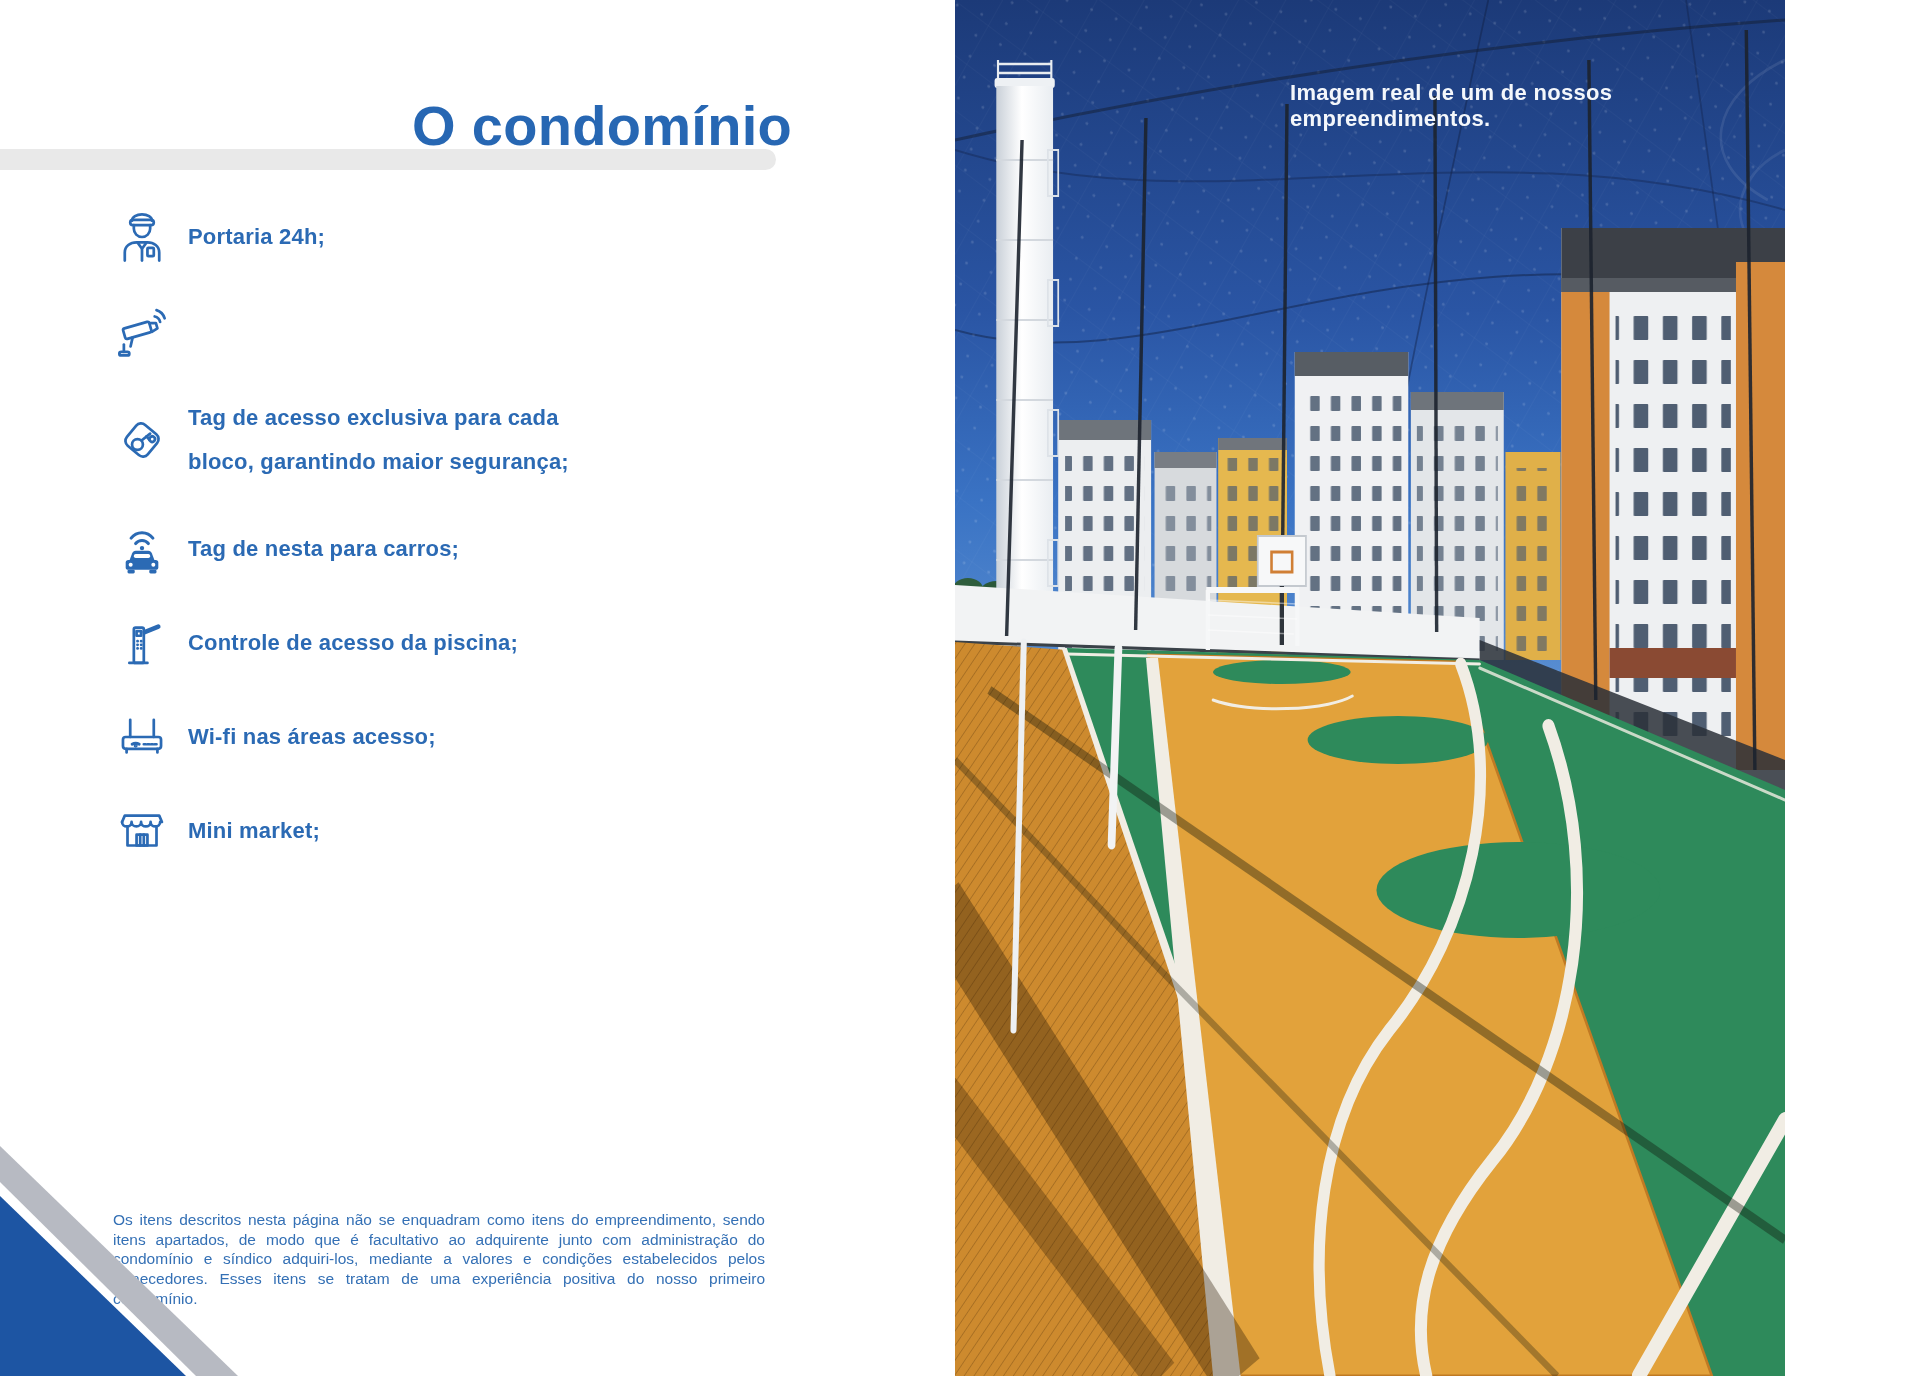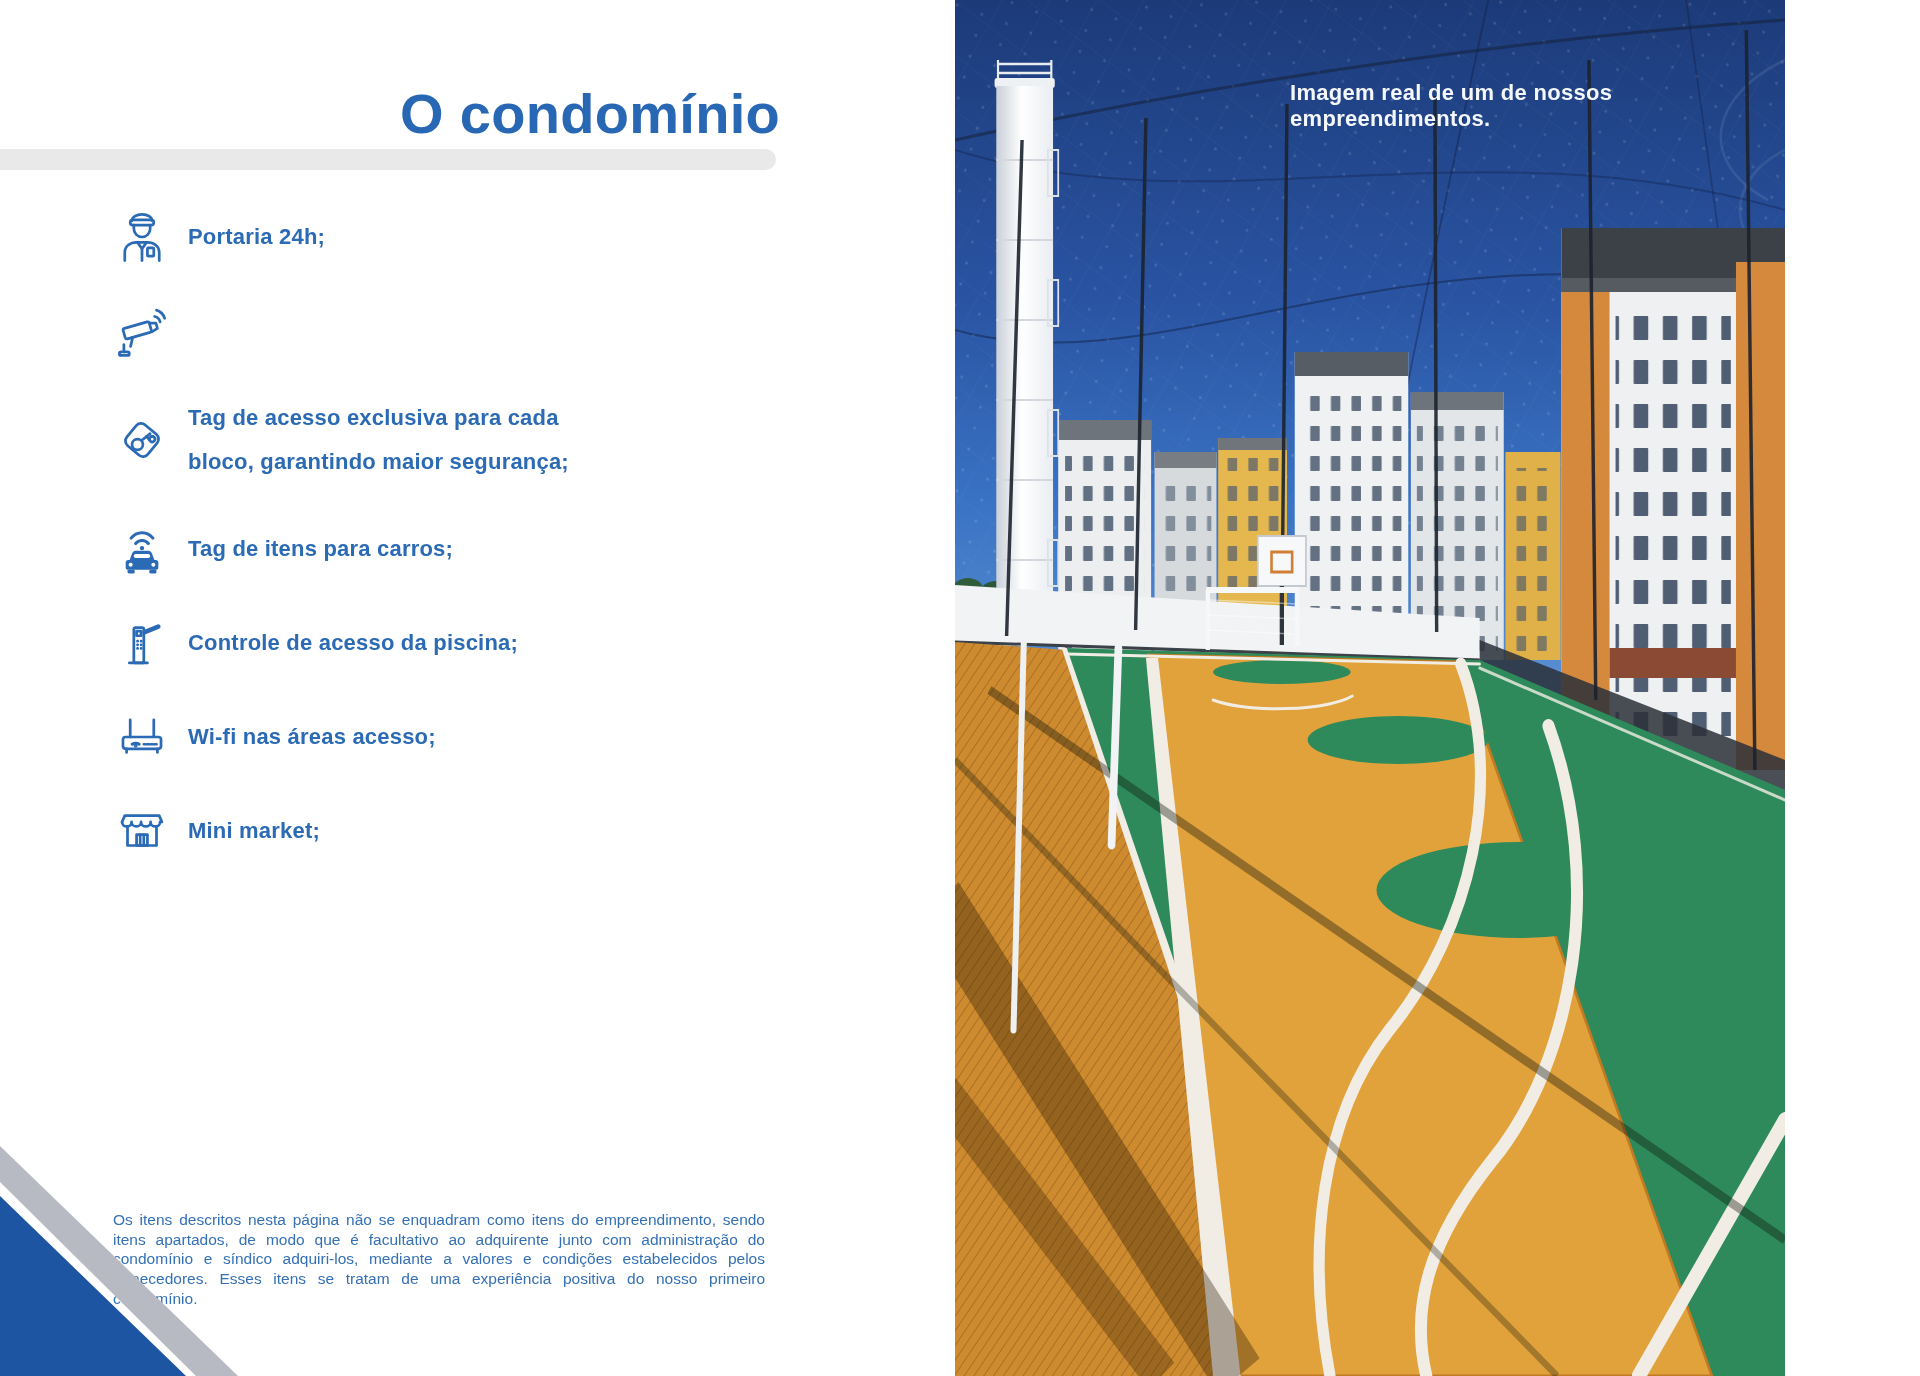--- a/index.html
+++ b/index.html
@@ -1,20 +1,20 @@
 <!DOCTYPE html>
 <html><head>
 <meta charset="utf-8">
 <style>
   html,body{margin:0;padding:0;background:#fff;}
   .page{position:relative;width:1920px;height:1376px;background:#ffffff;overflow:hidden;
         font-family:"Liberation Sans", sans-serif;}
 
   
-  .page-title{position:absolute;left:400px;top:86px;margin:0;font-size:56px;font-weight:bold;
+  .page-title{position:absolute;left:400px;top:86px;margin:12px;font-size:56px;font-weight:bold;
               color:#2767b3;letter-spacing:.3px;line-height:1;}
   .title-bar{position:absolute;left:0;top:149px;width:776px;height:21px;background:#e9e9e9;
              border-radius:0 12px 12px 0;}
 
   .amenities{position:absolute;left:113px;top:208px;width:720px;list-style:none;margin:0;padding:0;}
   .amenity{display:flex;align-items:center;margin-bottom:36px;min-height:56px;}
   .ic-box{width:58px;height:58px;flex:0 0 58px;display:flex;align-items:center;justify-content:center;}
   .ic-box svg{width:58px;height:58px;}
   .amenity .label{margin-left:17px;font-weight:bold;font-size:22px;line-height:44px;color:#2b6ab4;
                   white-space:pre-line;letter-spacing:.2px;}
@@ -105,21 +105,21 @@
             <path d="M18 45l3-8c1-2 2-3 4-3h14c2 0 3 1 4 3l3 8z"></path>
             <rect x="14" y="44" width="36" height="11" rx="3"></rect>
             <rect x="16" y="55" width="8" height="4" rx="1.5"></rect>
               <rect x="40" y="55" width="8" height="4" rx="1.5"></rect>
           </g>
           <rect x="23" y="37.5" width="18" height="4.5" rx="2" fill="#ffffff"></rect>
           <circle cx="19.5" cy="49.5" r="2.2" fill="#ffffff"></circle>
             <circle cx="44.5" cy="49.5" r="2.2" fill="#ffffff"></circle>
         </svg>
       </span>
-      <span class="label">Tag de itens para carros;</span>
+      <span class="label">Tag de nesta para carros;</span>
     </li>
 
     <li class="amenity">
       <span class="ic-box">
         <svg viewBox="0 0 64 64">
             <g fill="none" stroke="#2b6ab4" stroke-width="3" stroke-linecap="round" stroke-linejoin="round">
           <rect x="23" y="15" width="11" height="39" rx="2"></rect>
           <rect x="26" y="19" width="5" height="5"></rect>
           <path d="M27 30h.2M31 30h.2M27 34h.2M31 34h.2M27 38h.2M31 38h.2"></path>
           <path d="M18 54h20"></path>

